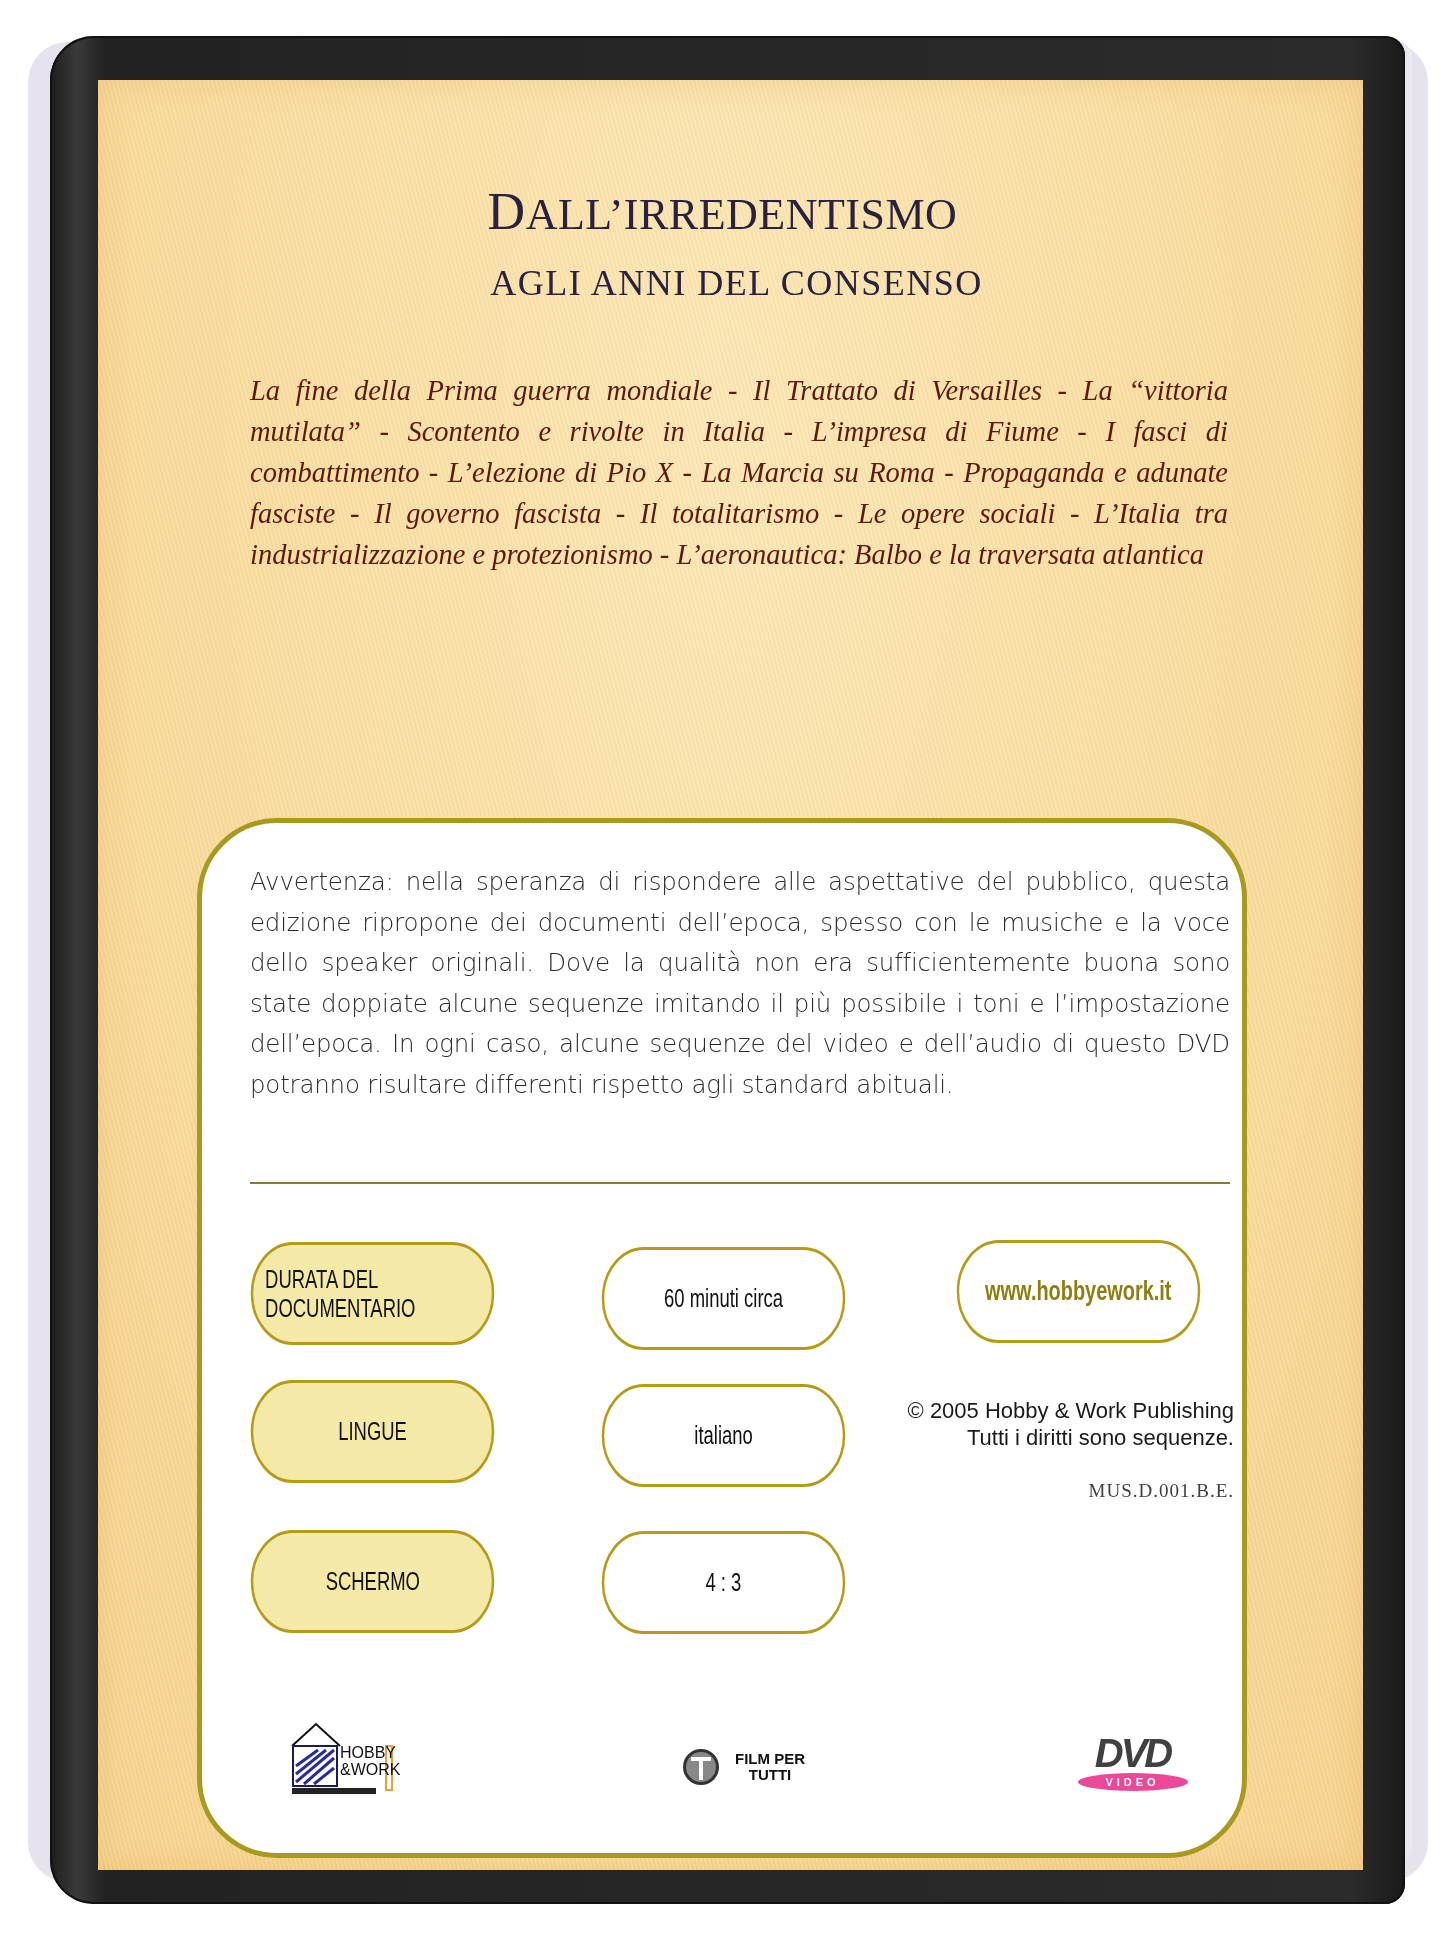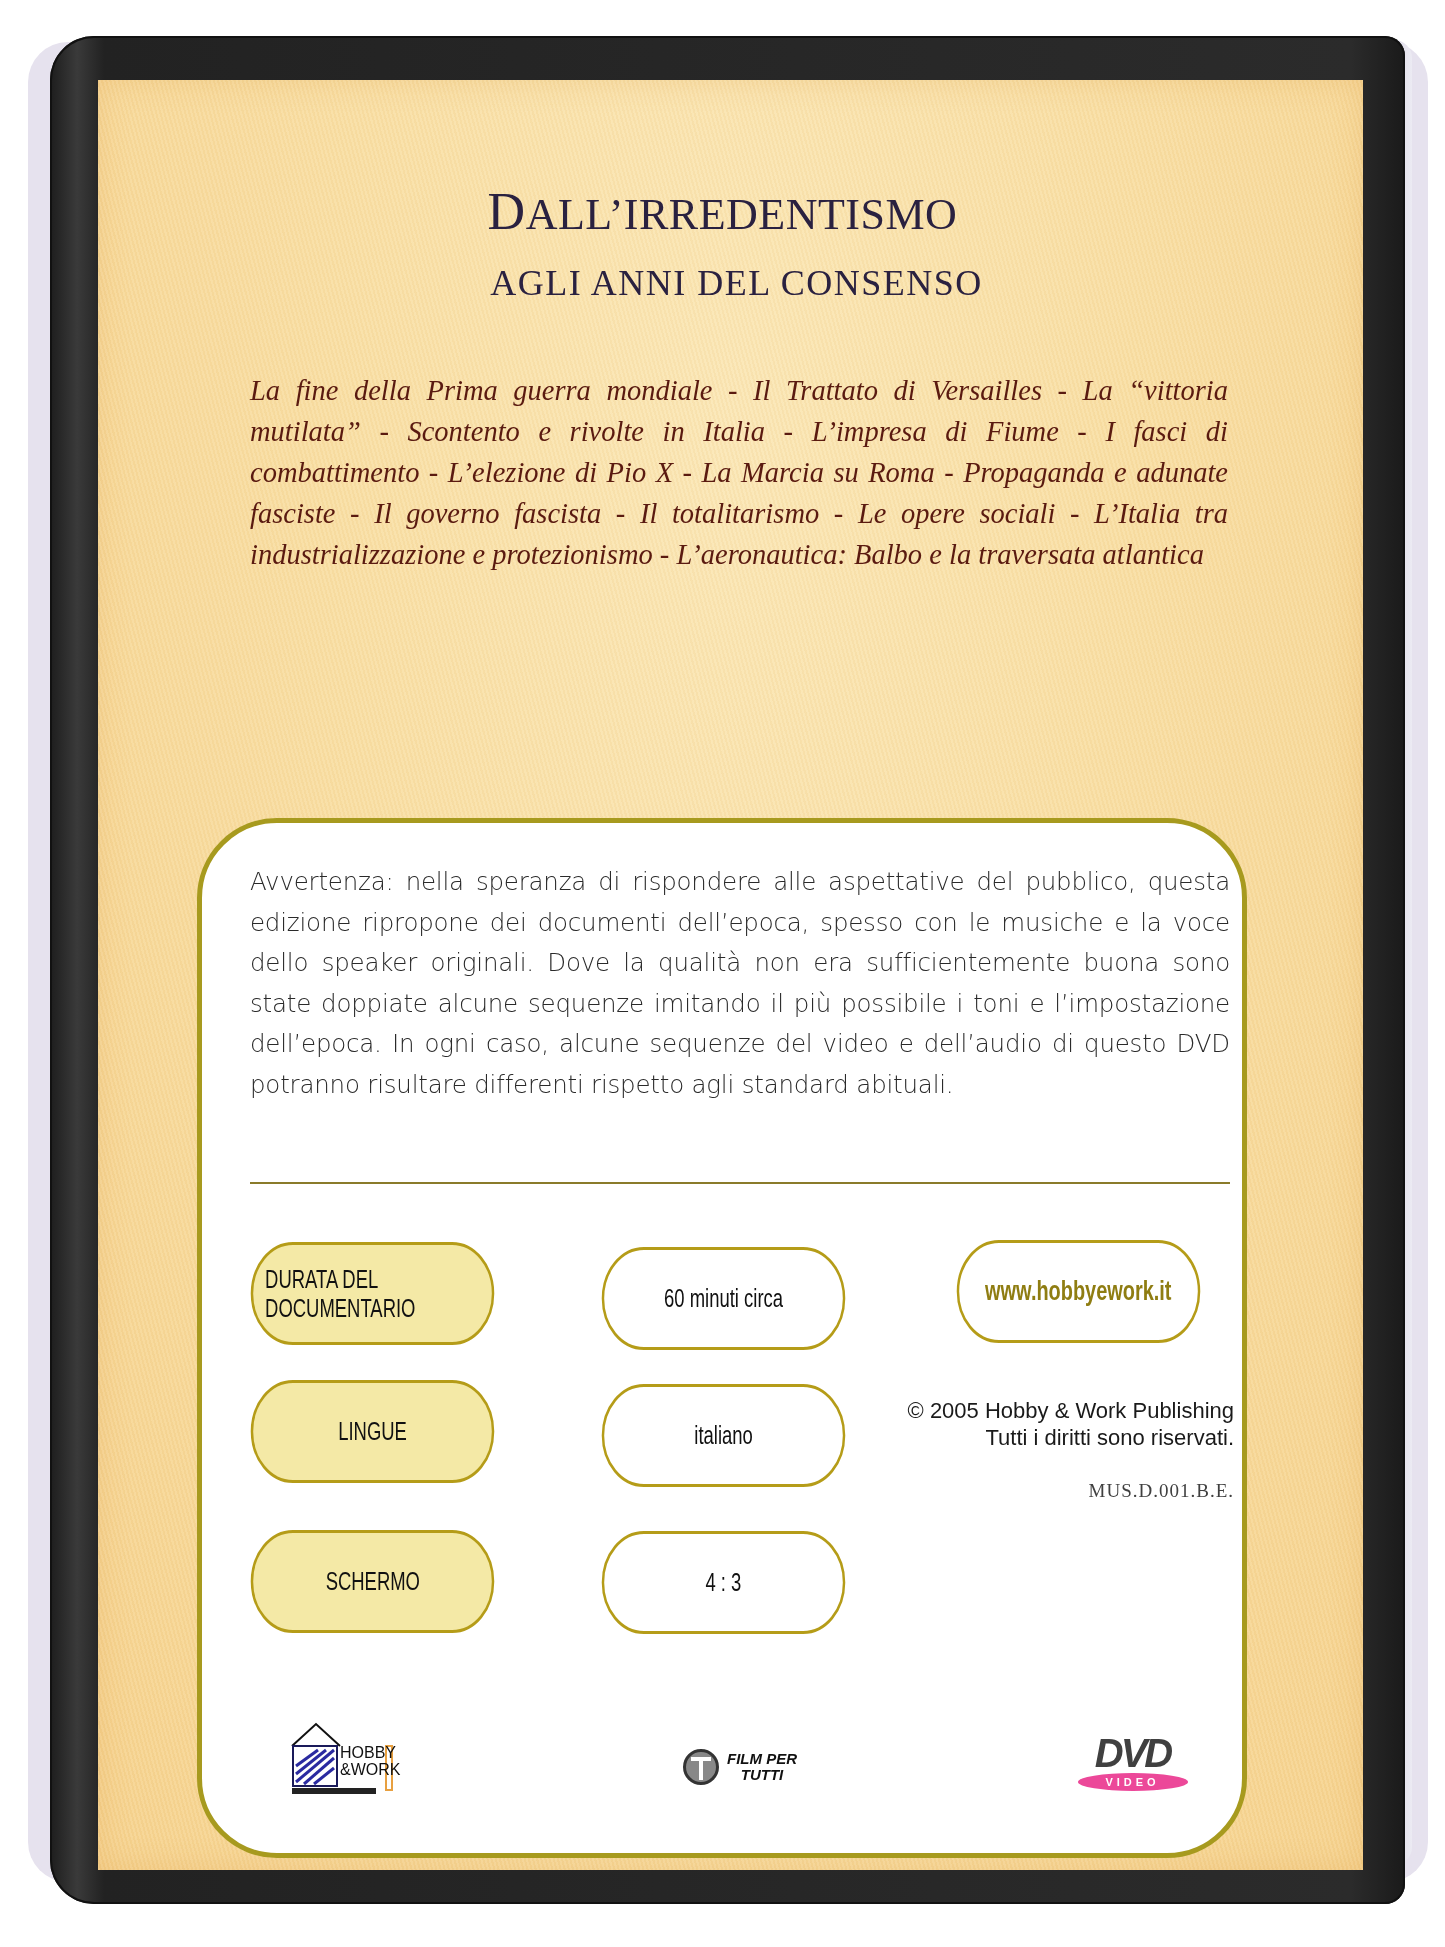--- a/index.html
+++ b/index.html
@@ -32,21 +32,21 @@
   .pill span { display:inline-block; transform:scaleX(0.9); }
   .pill.label { background:#f4e9a6; }
   .pill.value { background:#ffffff; }
   .pill.link { color:#8f7d12; font-weight:bold; font-size:27px; }
 
   .copyright { position:absolute; left:900px; top:1397px; width:334px; text-align:right; font-family:"Liberation Sans", sans-serif; font-size:22px; line-height:27px; color:#1a1a1a; }
   .code { position:absolute; left:900px; top:1480px; width:334px; text-align:right; font-family:Liberation Serif, serif; font-size:19px; color:#404040; letter-spacing:1px; }
 
   
   .logo-hw { position:absolute; left:290px; top:1722px; width:120px; height:80px; }
-  .logo-fpt { position:absolute; left:683px; top:1742px; width:135px; height:50px; display:flex; align-items:center; gap:8px;font-style:italic; }
+  .logo-fpt { position:absolute; left:683px; top:1742px; width:135px; height:50px; display:flex; align-items:center; gap:16px; }
   .logo-fpt .ring { width:36px; height:36px; border-radius:50%; border:3px solid #333; box-sizing:border-box; background:#888; position:relative; }
   .logo-fpt .ring::before { content:""; position:absolute; left:5px; top:5px; width:20px; height:4px; background:#fff; }
   .logo-fpt .ring::after { content:""; position:absolute; left:13px; top:8px; width:4px; height:20px; background:#fff; }
   .logo-fpt .txt { font-family:"Liberation Sans", sans-serif; font-weight:bold; font-size:15px; line-height:16px; color:#111; text-align:center; }
   .logo-dvd { position:absolute; left:1070px; top:1733px; width:125px; height:62px; }
   .logo-dvd .dvd { font-family:"Liberation Sans", sans-serif; font-style:italic; font-weight:bold; font-size:40px; color:#404040; letter-spacing:-3px; line-height:40px; text-align:center; }
   .logo-dvd .video { margin:0 auto; width:110px; height:18px; border-radius:50%; background:#ec4899; color:#fff; font-family:"Liberation Sans", sans-serif; font-weight:bold; font-size:11px; line-height:18px; text-align:center; letter-spacing:4px; }
 </style>
 </head>
 <body>
@@ -87,21 +87,21 @@
 
 <div class="pill label" style="left:224px; top:1530px;">
     <span>SCHERMO</span>
   </div>
 <div class="pill value" style="left:575px; top:1531px;">
     <span>4 : 3</span>
   </div>
 
 <div class="copyright">
   <div>© 2005 Hobby &amp; Work Publishing</div>
-  <div>Tutti i diritti sono riservati.</div>
+  <div>Tutti i diritti sono sequenze.</div>
 </div>
 <div class="code">MUS.D.001.B.E.</div>
 
 <div class="logo-hw">
   <svg width="120" height="80" viewBox="0 0 120 80">
     <polyline points="2,24 26,2 50,24" fill="none" stroke="#111" stroke-width="2"></polyline>
     <rect x="3" y="24" width="44" height="40" fill="#fff" stroke="#1a1a5a" stroke-width="2"></rect>
     <g stroke="#2a2aa0" stroke-width="3">
       <line x1="6" y1="60" x2="44" y2="28"></line>
         <line x1="6" y1="52" x2="36" y2="28"></line>

